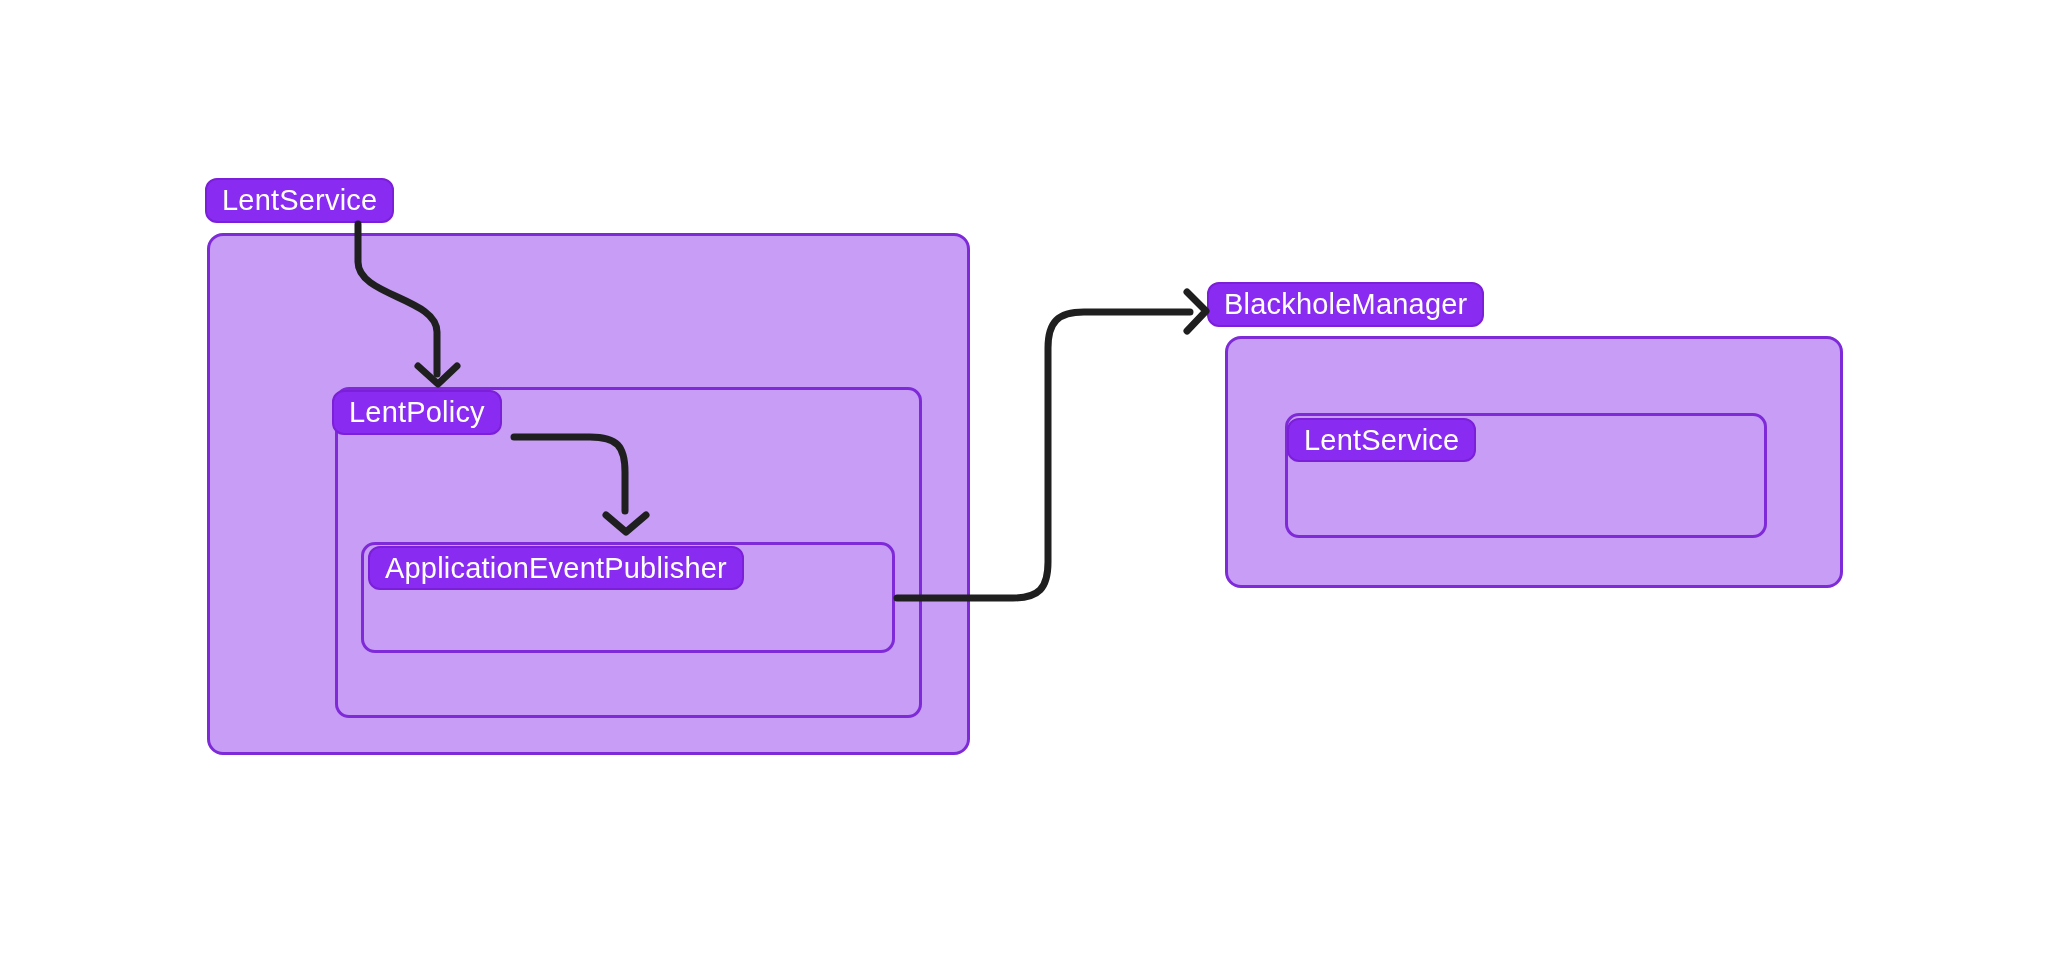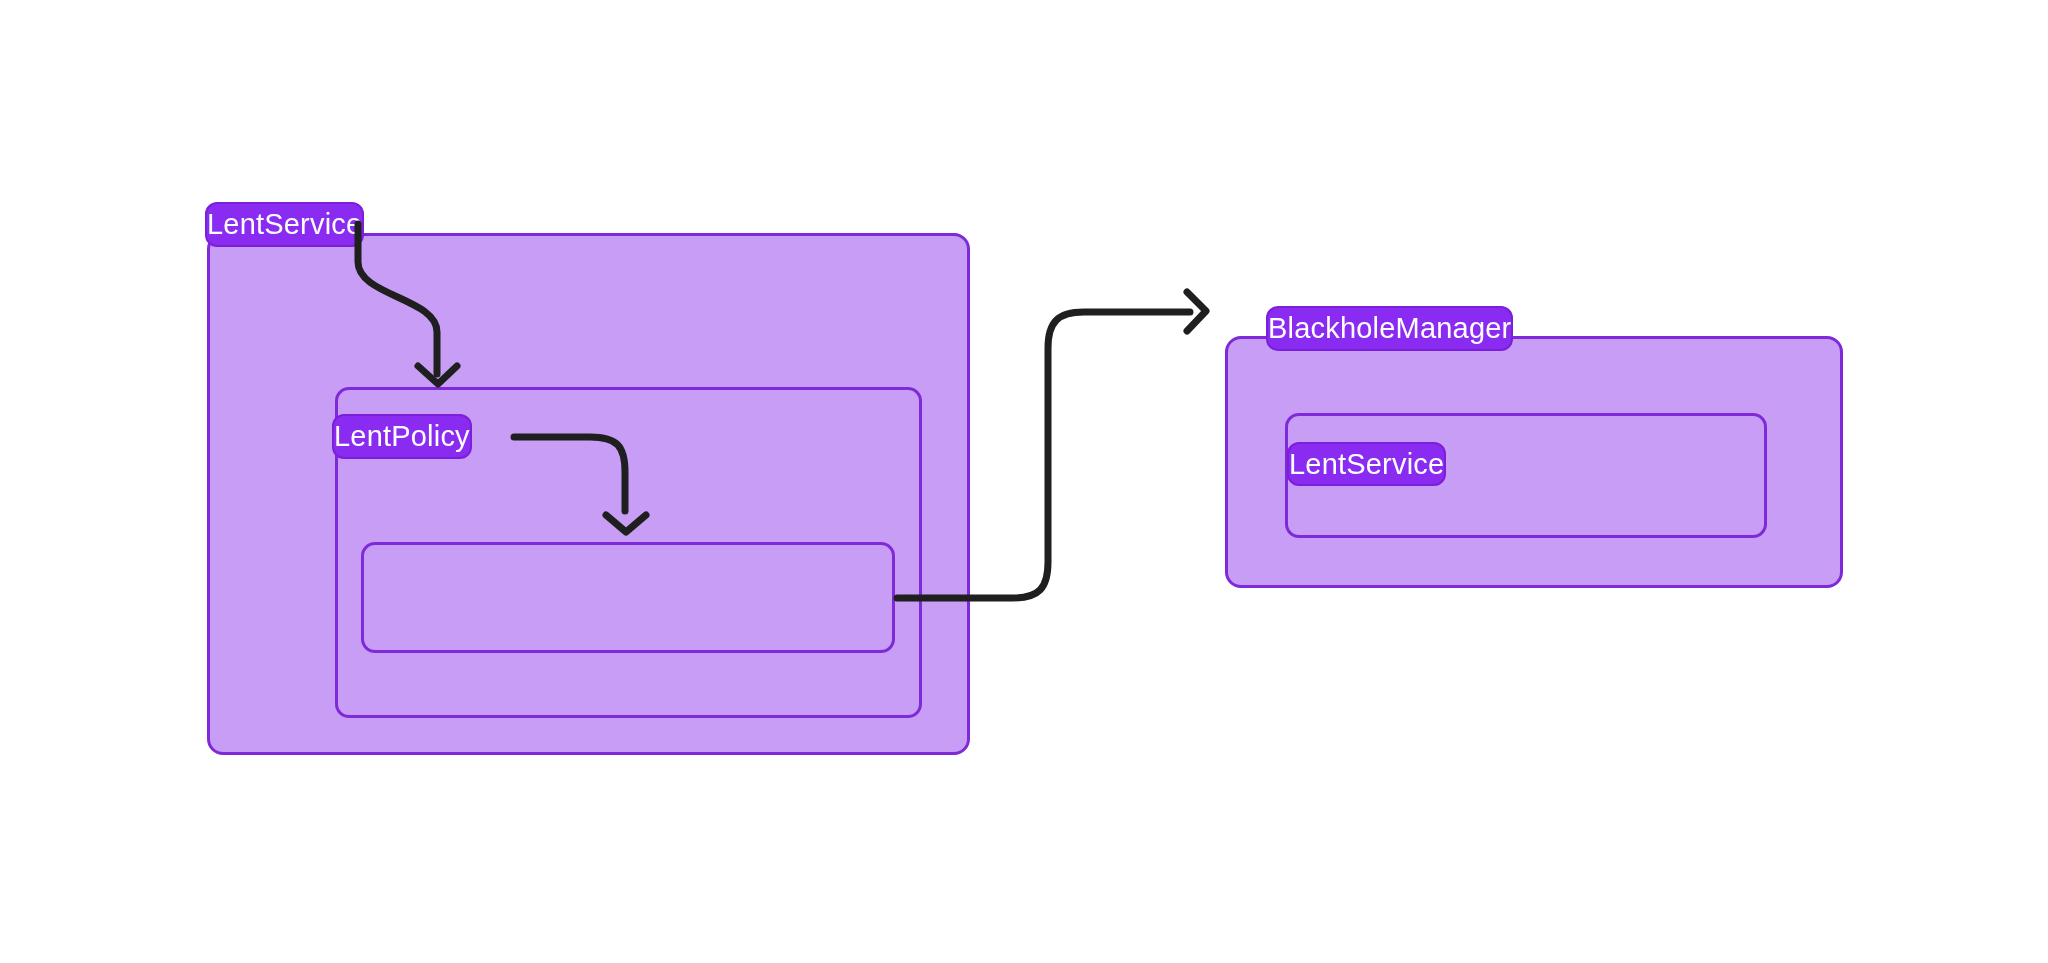--- a/index.html
+++ b/index.html
@@ -26,31 +26,30 @@
     border-radius:16px;
     box-sizing:border-box;
   }
   .box.inner{border-radius:14px;}
   .badge{
     position:absolute;
     display:inline-flex;
     align-items:center;
     justify-content:center;
     height:45px;
-    padding:0 0;
+    padding:0 15px;
     background:var(--badge-fill);
     border:2px solid var(--badge-border);
     border-radius:12px;
     box-sizing:border-box;
     color:var(--badge-text);
     font-size:29px;
     font-weight:500;
     letter-spacing:0.2px;
     white-space:nowrap;
-    margin-top:24px;
   }
   svg.arrows{
     position:absolute;
     left:0;top:0;
     width:2048px;height:963px;
     pointer-events:none;
   }
   svg.arrows path{
     fill:none;
     stroke:var(--arrow-color);
@@ -71,22 +70,23 @@
   <div class="box inner" style="left:361px;top:542px;width:534px;height:111px;"></div>
 
   <div class="box" style="left:1225px;top:336px;width:618px;height:252px;"></div>
 
   <div class="box inner" style="left:1285px;top:413px;width:482px;height:125px;"></div>
 
   <div class="badge" style="left:205px;top:178px;">LentService</div>
 
   <div class="badge" style="left:332px;top:390px;">LentPolicy</div>
 
+  <div class="badge" style="left:368px;top:546px;height:44px;">ApplicationEventPublisher</div>
 
-  <div class="badge" style="left:1266px;top:282px;">BlackholeManager</div>
+  <div class="badge" style="left:1207px;top:282px;">BlackholeManager</div>
 
   <div class="badge" style="left:1287px;top:418px;height:44px;">LentService</div>
 
   <svg class="arrows" viewBox="0 0 2048 963">
     <g>
       <path d="M 358 224 L 358 262 C 358 296 437 298 437 332 L 437 374"></path>
       <path d="M 418 366 L 438 384 L 457 366"></path>
     </g>
     <g>
       <path d="M 514 437 L 590 437 C 617 437 625 446 625 472 L 625 511"></path>

